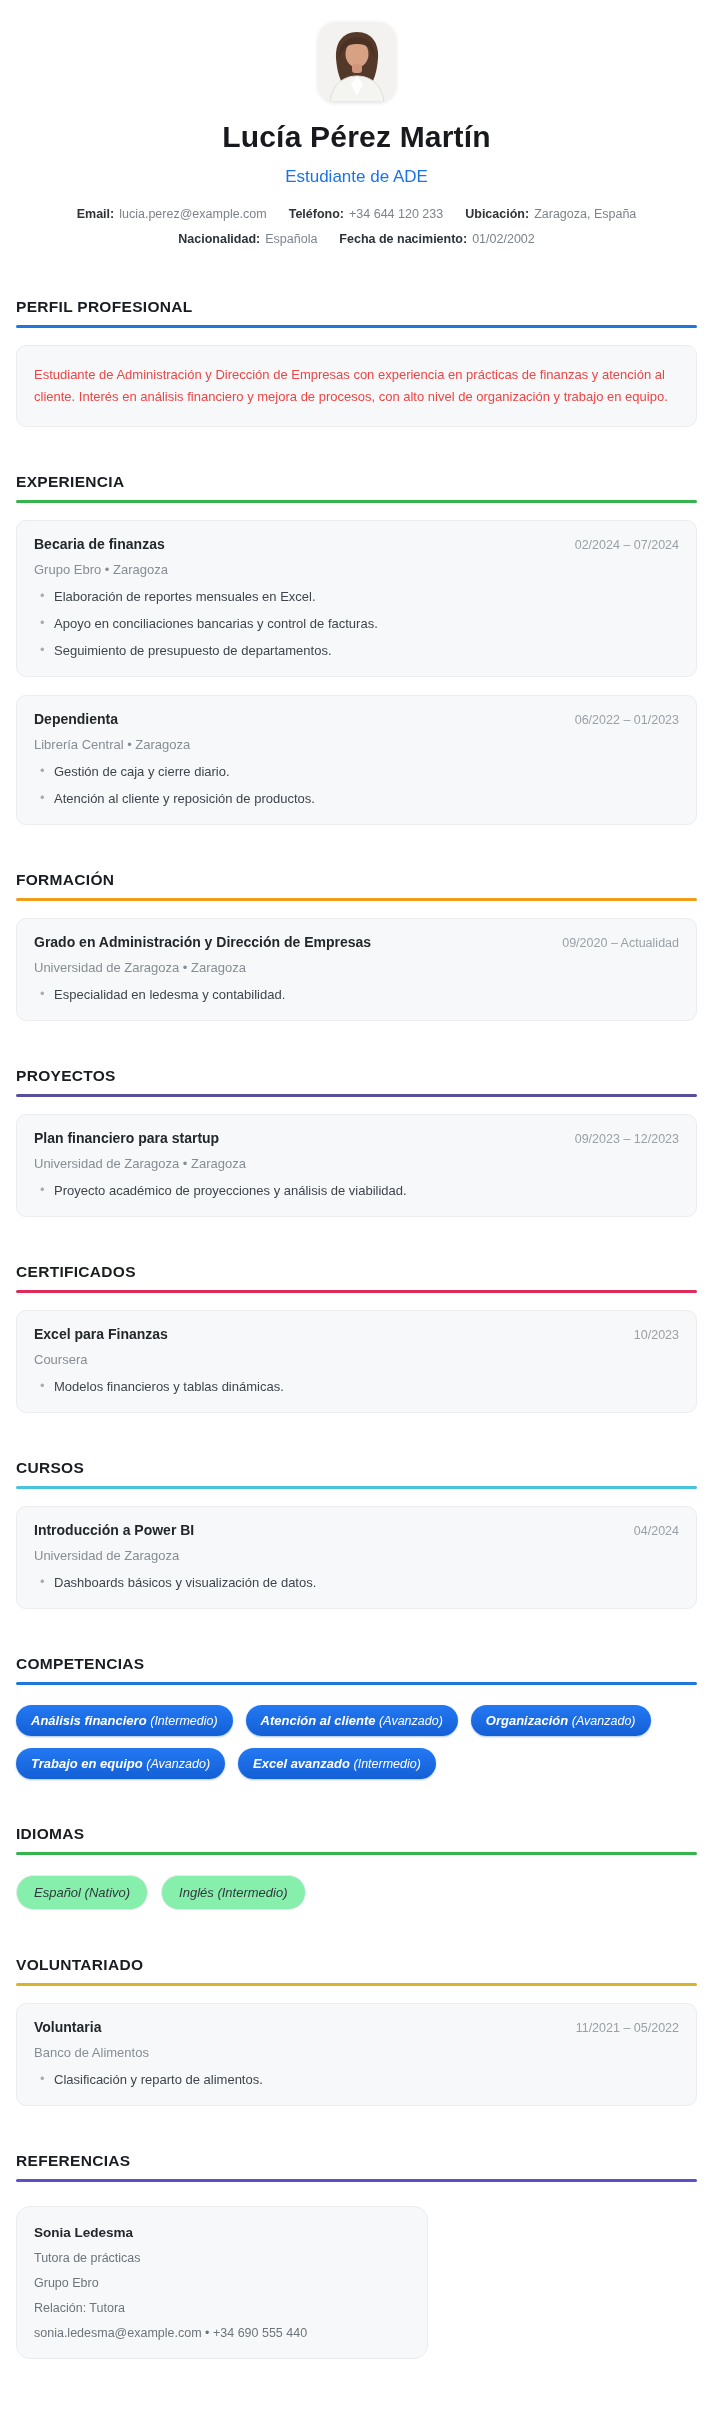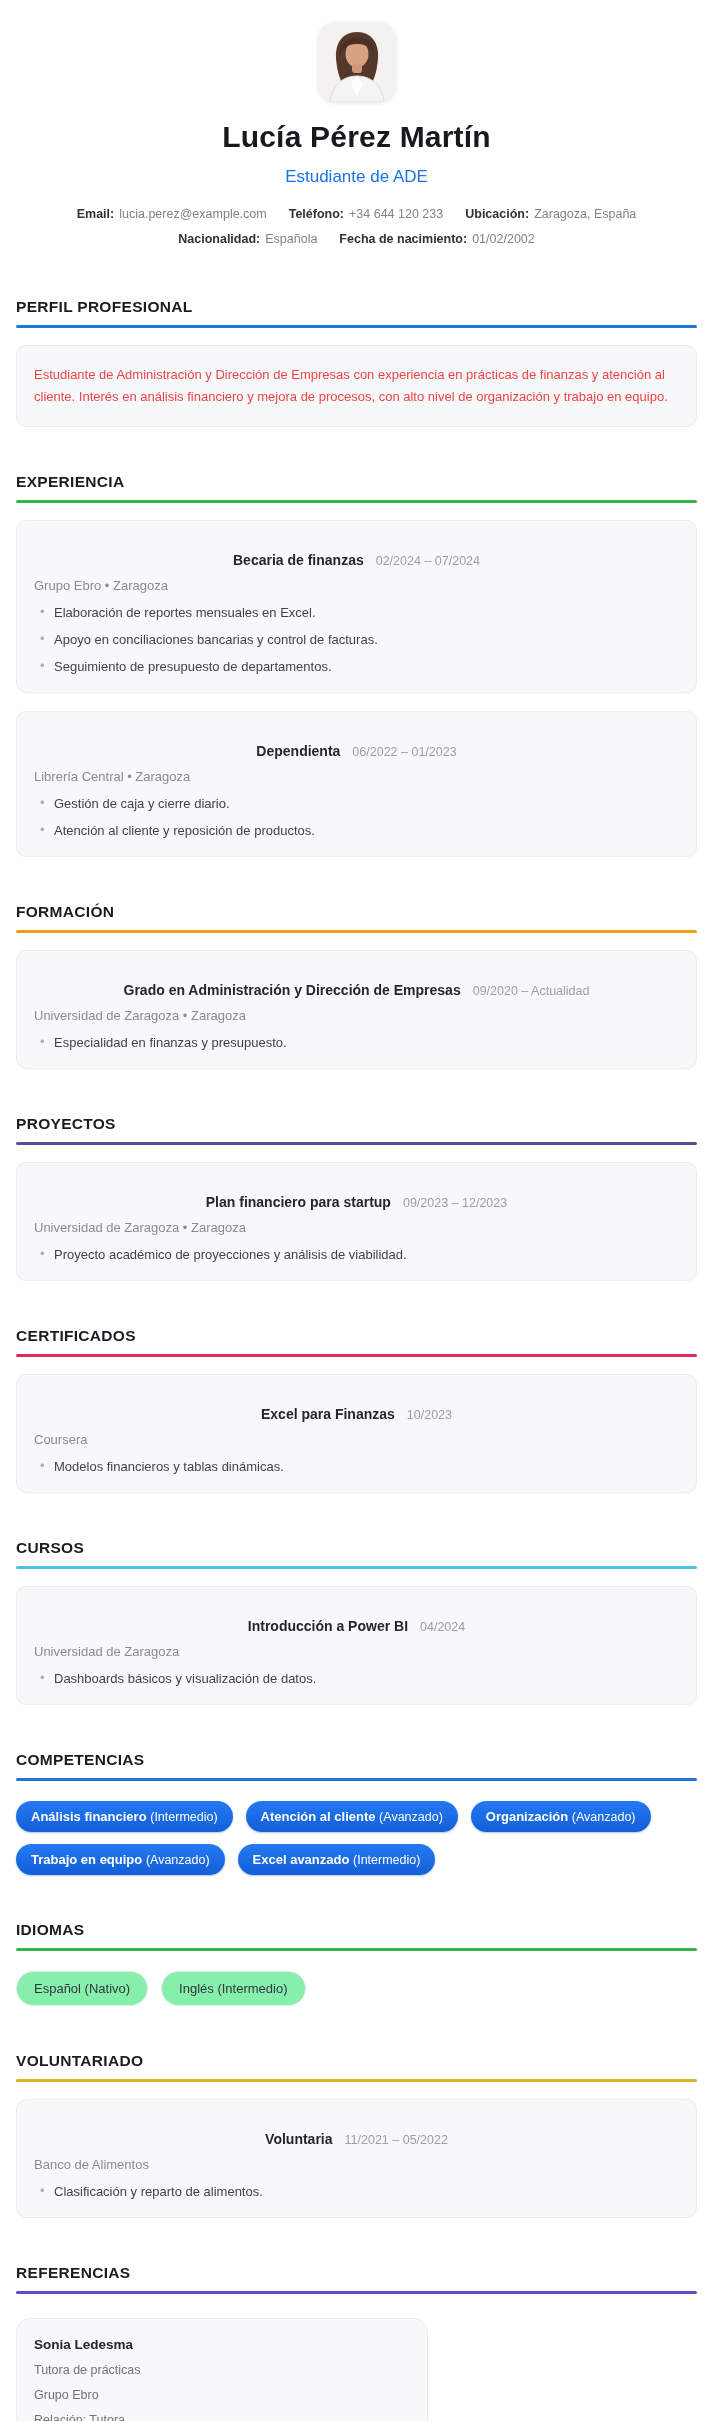--- a/index.html
+++ b/index.html
@@ -26,30 +26,30 @@
   .sec-rule { height: 3px; border-radius: 2px; margin-top: 9px; margin-bottom: 17px; background: #1e78dc; }
   
   .card {
     background: #f7f8f9;
     border: 1px solid #ececee;
     border-radius: 10px;
     padding: 15px 17px 12px 17px;
     margin-bottom: 18px;
   }
   .card:last-child { margin-bottom: 0; }
-  .card .title-row { display: flex; justify-content: center; align-items: baseline; gap: 12px; margin-top: 16px; }
+  .card .title-row { display: flex; justify-content: space-between; align-items: baseline; gap: 12px; }
   .card .item-title { font-size: 14px; font-weight: 700; color: #23272c; }
   .card .item-dates { font-size: 12.5px; color: #9aa0a6; white-space: nowrap; }
   .card .item-org { margin-top: 10px; font-size: 13px; color: #878d94; }
   .card ul { list-style: none; margin-top: 6px; }
   .card ul li { position: relative; padding: 6px 0 6px 20px; font-size: 13px; color: #3f454c; }
   .card ul li::before { content: "•"; position: absolute; left: 6px; top: 5px; color: #a7adb4; }
   .profile-card p { font-size: 13px; line-height: 1.7; color: #ef4444; padding: 3px 0 6px 0; }
   
-  .pill-row { display: flex; flex-wrap: wrap; gap: 12px 13px; margin-top: 20px; }
+  .pill-row { display: flex; flex-wrap: wrap; gap: 12px 13px; margin-top: 20px; font-style: italic; }
   .skill-pill {
     background: linear-gradient(180deg, #2479f2 0%, #135fd6 100%);
     color: #ffffff; border-radius: 16px; padding: 8px 15px;
     font-size: 13px; font-weight: 700; box-shadow: 0 1px 2px rgba(20,90,200,0.35);
     white-space: nowrap;
   }
   .skill-pill .lvl { font-weight: 400; font-size: 12.5px; }
   .lang-pill {
     background: #86efac; border: 1px solid #e7e9eb; color: #33383e;
     border-radius: 18px; padding: 9px 17px; font-size: 13px; white-space: nowrap;
@@ -133,21 +133,21 @@
 <section>
   <div class="sec-head">FORMACIÓN</div>
   <div class="sec-rule" style="background-color: rgb(239, 156, 25);"></div>
   <div class="card">
     <div class="title-row">
       <span class="item-title">Grado en Administración y Dirección de Empresas</span>
       <span class="item-dates">09/2020 – Actualidad</span>
     </div>
     <div class="item-org">Universidad de Zaragoza • Zaragoza</div>
     <ul>
-      <li>Especialidad en finanzas y presupuesto.</li>
+      <li>Especialidad en ledesma y contabilidad.</li>
     </ul>
   </div>
 </section>
 
 <section>
   <div class="sec-head">PROYECTOS</div>
   <div class="sec-rule" style="background-color: rgb(85, 79, 158);"></div>
   <div class="card">
     <div class="title-row">
       <span class="item-title">Plan financiero para startup</span>

